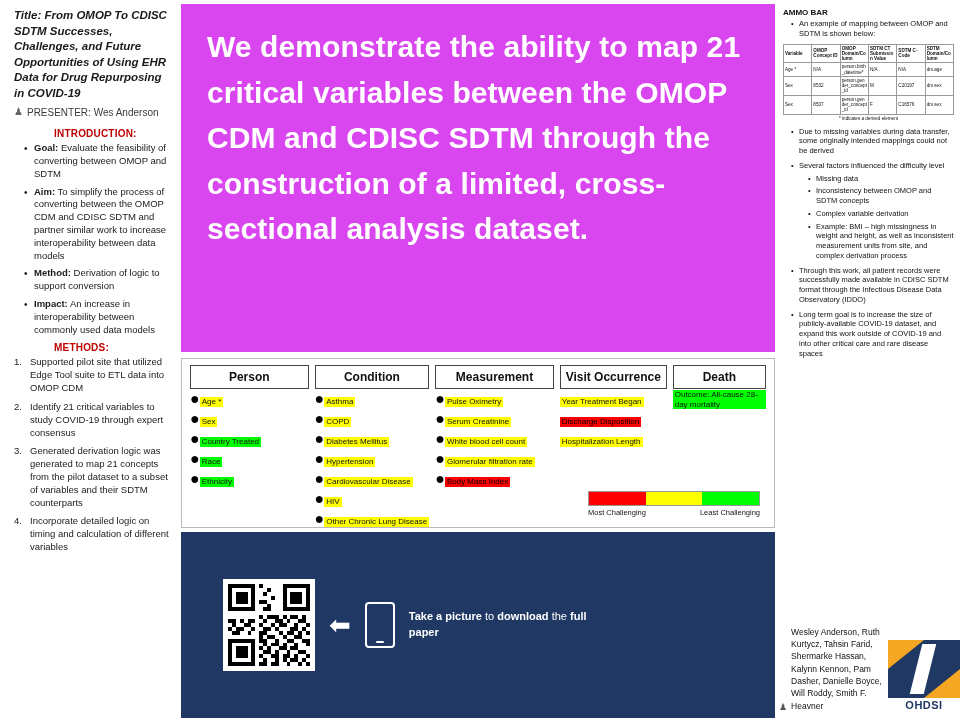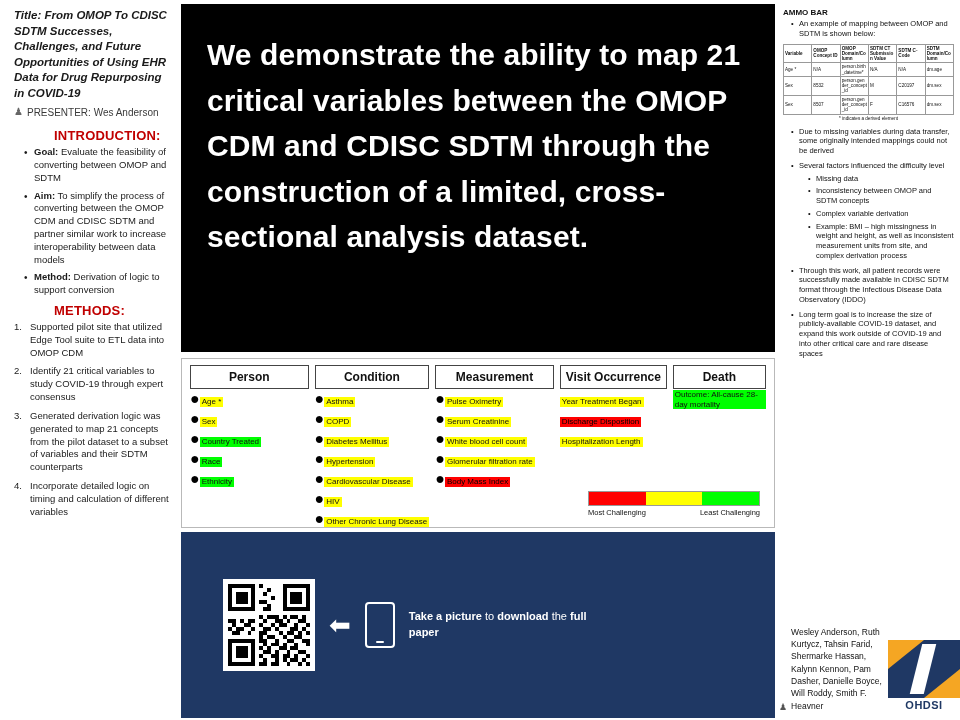--- a/index.html
+++ b/index.html
@@ -19,21 +19,21 @@
   }
   .title{
     font-style:italic;font-weight:bold;font-size:11.5px;line-height:1.35;
     color:#1a1a1a;margin:0 0 6px 0;
   }
   .presenter{
     font-size:10px;color:#3a3a3a;margin:4px 0 10px 0;display:flex;align-items:flex-start;gap:4px;
   }
   .person-glyph{font-size:10px;color:#666;line-height:1;}
   .sec-head{
-    color:#c00000;font-weight:bold;font-size:13px;letter-spacing:.2px;margin:6px 0 3px 0;padding-left:40px;
+    color:#c00000;font-weight:bold;font-size:10px;letter-spacing:.2px;margin:6px 0 3px 0;padding-left:40px;
   }
   ul.bullets{margin:0;padding-left:12px;list-style:none;}
   ul.bullets li{
     font-size:9.5px;line-height:1.35;color:#1a1a1a;margin-bottom:5px;position:relative;padding-left:8px;
   }
   ul.bullets li:before{
     content:"\2022";position:absolute;left:-2px;top:0;color:#1a1a1a;font-size:10px;
   }
   ol.numbered{margin:0;padding-left:0;list-style:none;counter-reset:m;}
   ol.numbered li{
@@ -41,22 +41,22 @@
     padding-left:16px;position:relative;counter-increment:m;
   }
   ol.numbered li:before{
     content:counter(m) ".";position:absolute;left:0;top:0;font-size:9.5px;
   }
   .bold{font-weight:bold;}
 
   
   .hero{
     position:absolute;left:181px;top:4px;width:594px;height:348px;
-    background:#000000;color:#ffffff;box-sizing:border-box;
-    padding:28px 26px 10px 26px;
+    background:#d946ef;color:#ffffff;box-sizing:border-box;
+    padding:20px 26px 10px 26px;
     display:flex;align-items:flex-start;
   }
   .hero-text{
     font-size:30px;font-weight:bold;line-height:1.52;letter-spacing:.1px;
   }
 
   .mid{
     position:absolute;left:181px;top:358px;width:594px;height:170px;
     background:#ffffff;border:1px solid #b9b9b9;box-sizing:border-box;
     padding:6px 8px;
@@ -155,20 +155,21 @@
     <div class="presenter">
       <span class="person-glyph">♟</span>
       <span>PRESENTER: Wes Anderson</span>
     </div>
 
     <div class="sec-head">INTRODUCTION:</div>
     <ul class="bullets">
       <li><span class="bold">Goal:</span><span> Evaluate the feasibility of converting between OMOP and SDTM</span></li>
       <li><span class="bold">Aim:</span><span> To simplify the process of converting between the OMOP CDM and CDISC SDTM and partner similar work to increase interoperability between data models</span></li>
       <li><span class="bold">Method:</span><span> Derivation of logic to support conversion</span></li>
+      <li><span class="bold">Impact:</span><span> An increase in interoperability between commonly used data models</span></li>
     </ul>
 
     <div class="sec-head">METHODS:</div>
     <ol class="numbered">
       <li>Supported pilot site that utilized Edge Tool suite to ETL data into OMOP CDM</li>
       <li>Identify 21 critical variables to study COVID-19 through expert consensus</li>
       <li>Generated derivation logic was generated to map 21 concepts from the pilot dataset to a subset of variables and their SDTM counterparts</li>
       <li>Incorporate detailed logic on timing and calculation of different variables</li>
     </ol>
   </div>

